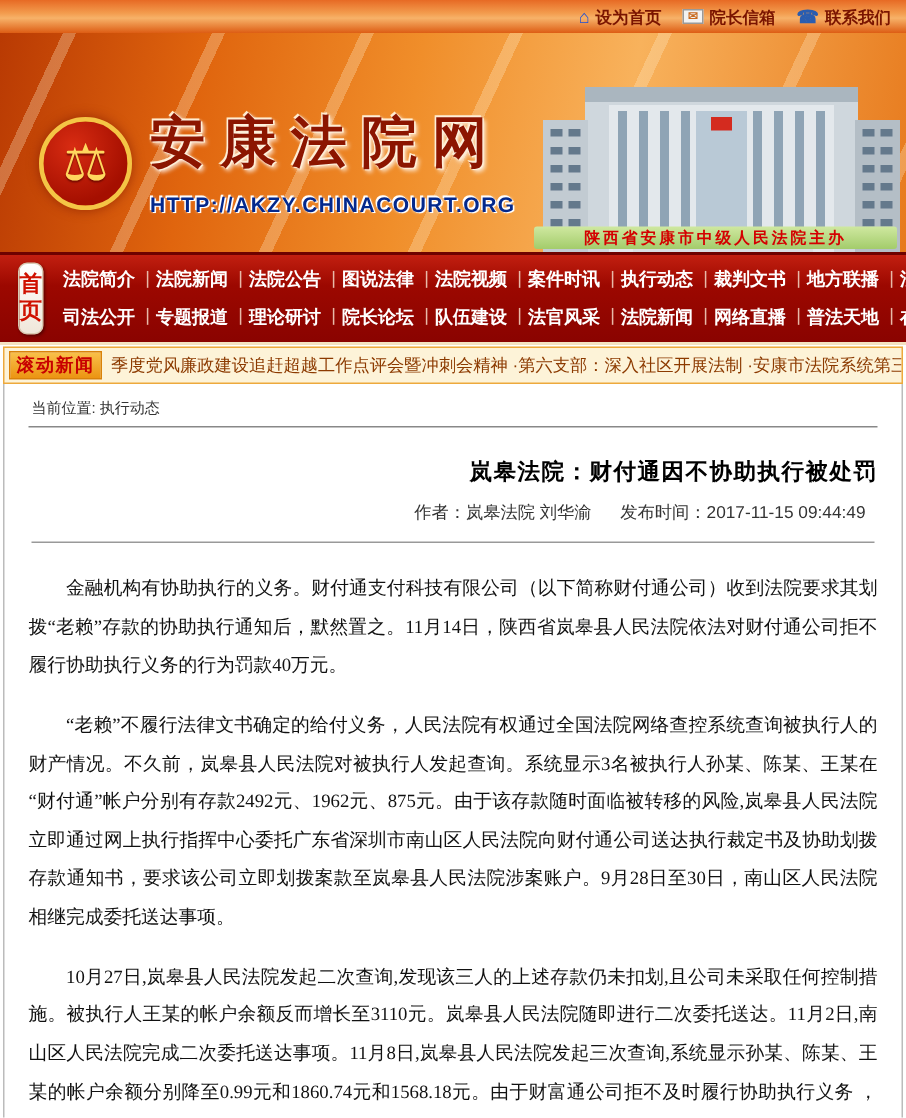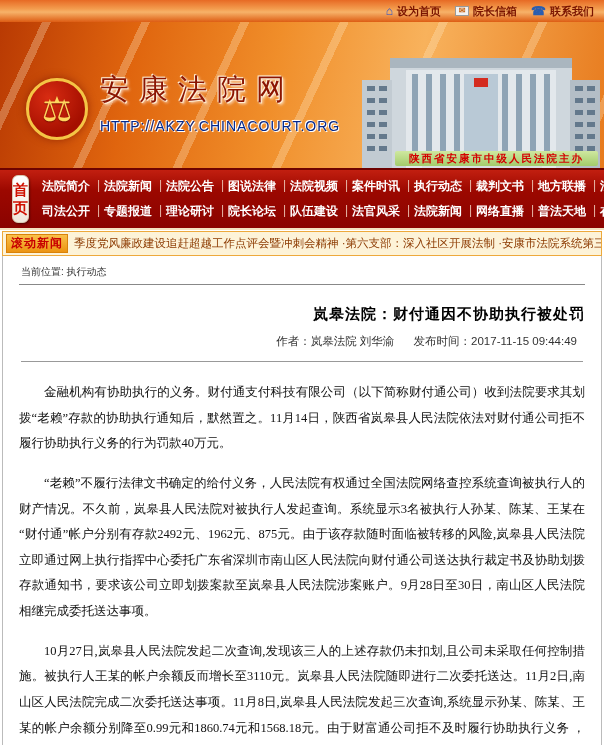--- a/index.html
+++ b/index.html
@@ -35,31 +35,31 @@
     position:absolute; left:26px; top:56px; width:62px; height:62px;
     border-radius:50%;
     background:radial-gradient(circle at 35% 30%, #d82c12 0%, #a50f00 70%);
     border:3px solid #f4c545;
     display:flex; align-items:center; justify-content:center;
     box-shadow:0 0 8px rgba(120,20,0,.6);
   }
   .emblem .scales { font-size:34px; color:#ffd65e; line-height:1; text-shadow:0 1px 1px #7c0c00; }
   .site-titles { position:absolute; left:100px; top:48px; }
   .site-title {
-    font-size:29px; font-weight:normal; color:#8c1500; letter-spacing:10px;
+    font-size:37px; font-weight:bold; color:#8c1500; letter-spacing:10px;
     font-family:"Liberation Serif", serif;
     text-shadow:0 0 2px #fff, 1px 1px 0 #ffe9c8, -1px -1px 0 #ffe9c8, 2px 2px 3px rgba(255,255,255,.8);
   }
   .site-url {
-    margin-top:8px; font-size:14px; font-weight:normal; color:#04288c; letter-spacing:1px;
+    margin-top:8px; font-size:14px; font-weight:bold; color:#04288c; letter-spacing:1px;
     text-shadow:0 0 2px #fff, 1px 1px 0 #fff, -1px -1px 0 #fff;
   }
   .building { position:absolute; right:4px; top:30px; }
   .host-strip {
-    position:absolute; right:6px; bottom:2px; width:203px; height:15px;
+    position:absolute; right:6px; bottom:2px; width:242px; height:15px;
     background:linear-gradient(180deg,#cfe8a0,#a3cc6b);
     display:flex; align-items:flex-end; justify-content:center;
     border-radius:2px;
   }
   .host-strip span { font-size:10.5px; font-weight:bold; color:#d40000; letter-spacing:2px; }
   
   .nav {
     height:62px; display:flex; align-items:stretch;
     background:linear-gradient(180deg,#c21f10 0%,#9c0800 35%,#8a0300 100%);
     border-top:2px solid #6e0200; border-bottom:2px solid #f4e2c0;

